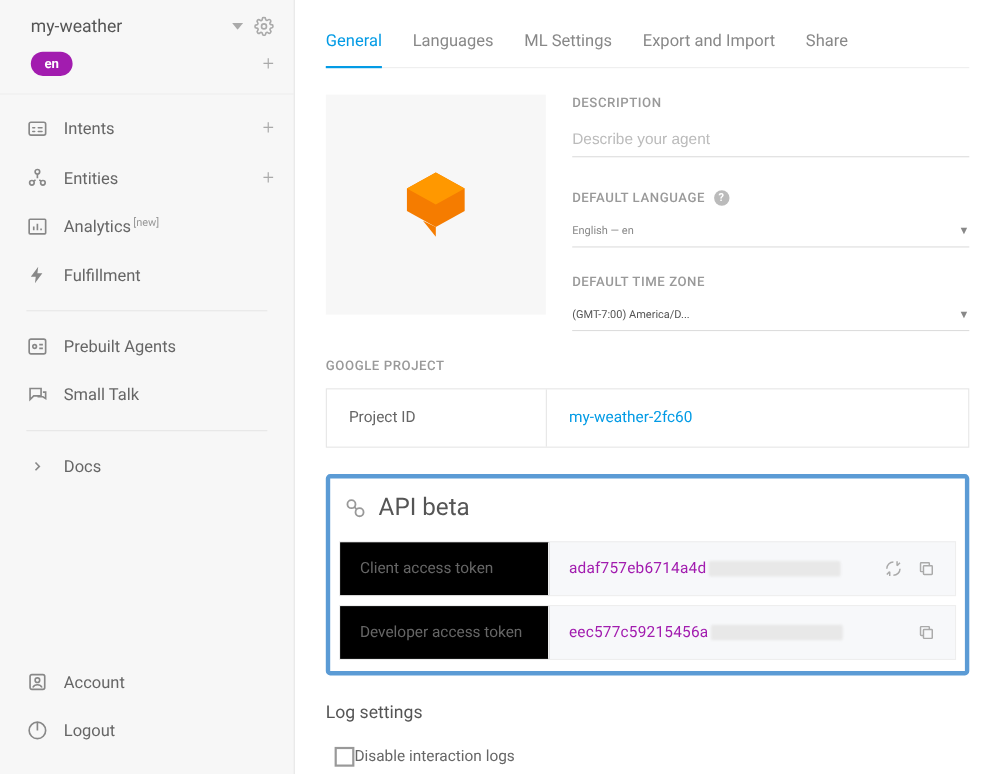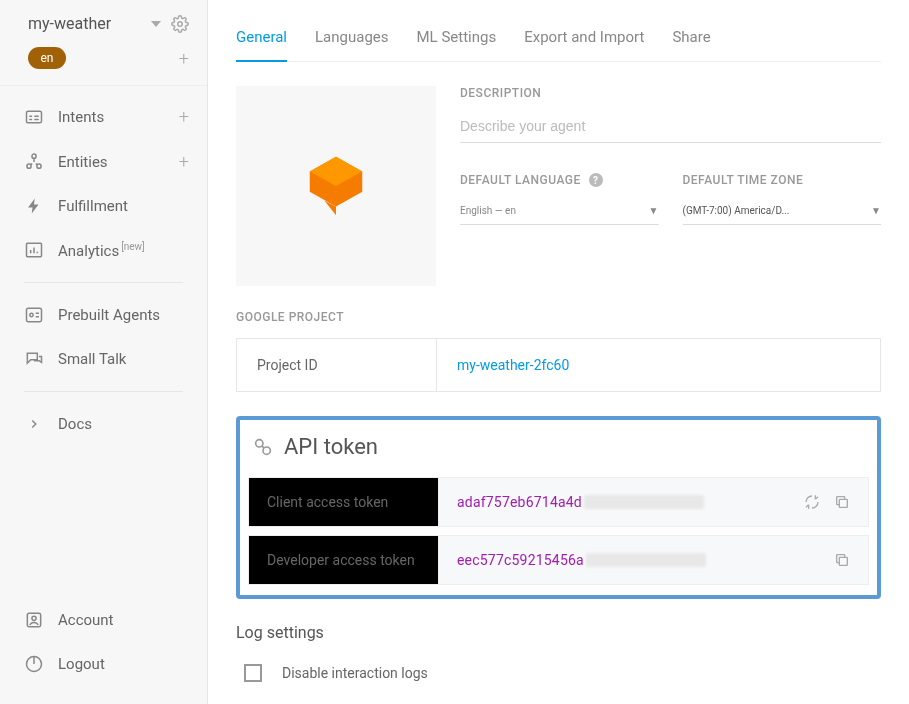--- a/index.html
+++ b/index.html
@@ -1,25 +1,25 @@
 <!DOCTYPE html>
 <html><head>
   <meta charset="utf-8">
   <style>
     * { margin: 0; padding: 0; box-sizing: border-box; }
     body { font-family: -apple-system, BlinkMacSystemFont, "Segoe UI", Roboto, Helvetica, Arial, sans-serif; color: #333; background: #fff; font-size: 14px; }
     .container { display: flex; width: 909px; height: 704px; overflow: hidden; }
     
     
-    .sidebar { width: 208px; background: #f7f7f7; border-right: 1px solid #e6e6e6; display: flex; flex-direction: column; }
+    .sidebar { width: 268px; background: #f7f7f7; border-right: 1px solid #e6e6e6; display: flex; flex-direction: column; }
     .project-header { display: flex; align-items: center; justify-content: space-between; padding: 14px 18px 10px 28px; }
     .project-name { font-size: 16px; color: #555; font-weight: 400; }
     .project-actions { display: flex; align-items: center; gap: 10px; color: #aaa; }
     .lang-row { display: flex; align-items: center; justify-content: space-between; padding: 4px 18px 16px 28px; border-bottom: 1px solid #eee; }
-    .lang-badge { background: #a16207; color: #fff; border-radius: 12px; width: 38px; height: 22px; display: flex; align-items: center; justify-content: center; font-size: 12px; font-weight: 400; }
+    .lang-badge { background: #a21caf; color: #fff; border-radius: 12px; width: 38px; height: 22px; display: flex; align-items: center; justify-content: center; font-size: 12px; font-weight: 700; }
     .nav-list { list-style: none; padding: 8px 0; }
     .nav-item { display: flex; align-items: center; justify-content: space-between; padding: 12px 18px 12px 24px; cursor: pointer; }
     .nav-left { display: flex; align-items: center; gap: 14px; }
     .nav-icon { width: 20px; height: 20px; display: flex; align-items: center; justify-content: center; color: #888; }
     .nav-label { color: #666; font-size: 15px; }
     .nav-badge { font-size: 10px; color: #999; vertical-align: super; margin-left: 2px; }
     .nav-add { color: #aaa; font-size: 18px; font-weight: 300; }
     .nav-divider { height: 1px; background: #e6e6e6; margin: 10px 24px; }
     .sidebar-bottom { margin-top: auto; padding-bottom: 10px; }
     
@@ -28,21 +28,21 @@
     .tabs { display: flex; gap: 28px; padding: 14px 0 0 0; border-bottom: 1px solid #eee; }
     .tab { padding: 14px 0; color: #888; font-size: 15px; cursor: pointer; }
     .tab.active { color: #039be5; border-bottom: 2px solid #039be5; margin-bottom: -1px; }
     
     .agent-section { display: flex; gap: 24px; margin-top: 24px; }
     .logo-box { width: 200px; height: 200px; background: #f7f7f7; display: flex; align-items: center; justify-content: center; }
     .agent-form { flex: 1; }
     .form-label { font-size: 12px; color: #999; letter-spacing: 0.5px; font-weight: 500; margin-bottom: 10px; display: flex; align-items: center; gap: 8px; }
     .text-input { width: 100%; border: none; border-bottom: 1px solid #ddd; padding: 8px 0; font-size: 14px; margin-bottom: 30px; }
     .text-input::placeholder { color: #bbb; }
-    .form-row { display: flex; gap: 24px; }
+    .form-row { display: flex; gap: 24px; flex-direction: column; }
     .form-col { flex: 1; }
     .select-field { width: 100%; border: none; border-bottom: 1px solid #ddd; padding: 8px 0; font-size: 10px; color: #888; background: none; appearance: none; position: relative; }
     .select-wrap { position: relative; }
     .select-caret { position: absolute; right: 0; top: 8px; color: #888; font-size: 10px; pointer-events: none; }
     
     .section-label { font-size: 12px; color: #999; letter-spacing: 0.5px; font-weight: 500; margin: 24px 0 14px 0; }
     .project-table { border: 1px solid #e6e6e6; display: flex; }
     .project-cell-left { width: 200px; padding: 18px 20px; color: #666; border-right: 1px solid #e6e6e6; }
     .project-cell-right { flex: 1; padding: 18px 20px; }
     .project-link { color: #039be5; text-decoration: none; }
@@ -53,21 +53,21 @@
     .api-title { font-size: 22px; color: #555; font-weight: 400; }
     .api-row { display: flex; align-items: center; background: #f7f8fa; border: 1px solid #eee; margin-top: 8px; }
     .api-label-cell { width: 190px; padding: 16px 18px; color: #666; background: #000000; border-right: 1px solid #eee; font-size: 14px; }
     .api-value-cell { flex: 1; padding: 16px 18px; color: #a21caf; font-family: inherit; font-size: 14px; display: flex; align-items: center; }
     .api-token-text { letter-spacing: 0.2px; }
     .api-blur { display: inline-block; width: 120px; height: 14px; background: #e8e8e8; border-radius: 2px; margin-left: 2px; filter: blur(1px); }
     .api-actions { display: flex; gap: 14px; margin-left: auto; color: #aaa; }
     
     .log-section { margin-top: 24px; }
     .log-title { font-size: 16px; color: #555; font-weight: 400; margin-bottom: 18px; }
-    .checkbox-row { display: flex; align-items: center; gap: 20px; padding: 4px 8px; margin-bottom: 4px; }
+    .checkbox-row { display: flex; align-items: center; gap: 0; padding: 4px 8px; margin-bottom: 4px; }
     .checkbox { width: 18px; height: 18px; border: 2px solid #999; }
     .checkbox-label { color: #666; font-size: 14px; }
     
     svg { display: block; }
     .help-icon { width: 14px; height: 14px; border-radius: 50%; background: #bbb; color: #fff; display: inline-flex; align-items: center; justify-content: center; font-size: 10px; font-weight: bold; }
   </style>
 </head>
 <body>
 
 <div class="container">
@@ -115,36 +115,36 @@
                 <path d="M12 8v4M10 14l-2 1M14 14l2 1"></path>
               </svg>
           </span>
           <span class="nav-label">Entities</span>
         </div>
         <span class="nav-add">+</span>
       </li>
       <li class="nav-item">
         <div class="nav-left">
           <span class="nav-icon">
+            <svg width="20" height="20" viewBox="0 0 24 24" fill="none" stroke="#888" stroke-width="1.8">
+                <rect x="3" y="4" width="18" height="16" rx="1"></rect>
+                <path d="M8 16v-4M12 16v-7M16 16v-2"></path>
+              </svg>
+          </span>
+          <span class="nav-label"><span>Analytics</span><span class="nav-badge">[new]</span></span>
+        </div>
+      </li>
+      <li class="nav-item">
+        <div class="nav-left">
+          <span class="nav-icon">
             <svg width="18" height="18" viewBox="0 0 24 24" fill="#888">
                 <path d="M13 2L4 14h6l-1 8 9-12h-6z"></path>
               </svg>
           </span>
           <span class="nav-label">Fulfillment</span>
-        </div>
-      </li>
-      <li class="nav-item">
-        <div class="nav-left">
-          <span class="nav-icon">
-            <svg width="20" height="20" viewBox="0 0 24 24" fill="none" stroke="#888" stroke-width="1.8">
-                <rect x="3" y="4" width="18" height="16" rx="1"></rect>
-                <path d="M8 16v-4M12 16v-7M16 16v-2"></path>
-              </svg>
-          </span>
-          <span class="nav-label"><span>Analytics</span><span class="nav-badge">[new]</span></span>
         </div>
       </li>
       <li class="nav-divider"></li>
       <li class="nav-item">
         <div class="nav-left">
           <span class="nav-icon">
             <svg width="20" height="20" viewBox="0 0 24 24" fill="none" stroke="#888" stroke-width="1.8">
                 <rect x="3" y="4" width="18" height="16" rx="2"></rect>
                 <circle cx="9" cy="12" r="2"></circle>
                 <path d="M14 10h4M14 14h4"></path>
@@ -256,21 +256,21 @@
 
     <div class="api-section">
       <div class="api-header">
         <span>
           <svg width="22" height="22" viewBox="0 0 24 24" fill="none" stroke="#999" stroke-width="1.8">
               <circle cx="8" cy="8" r="4"></circle>
               <circle cx="16" cy="16" r="4"></circle>
               <path d="M11 11l2 2"></path>
             </svg>
         </span>
-        <span class="api-title">API token</span>
+        <span class="api-title">API beta</span>
       </div>
       <div class="api-row">
         <div class="api-label-cell">Client access token</div>
         <div class="api-value-cell">
           <span class="api-token-text">adaf757eb6714a4d</span>
           <span class="api-blur"></span>
           <div class="api-actions">
             <span>
               <svg width="16" height="16" viewBox="0 0 24 24" fill="none" stroke="#aaa" stroke-width="2">
                   <path d="M17 2v6M21 4l-4 4M7 22v-6M3 20l4-4"></path>

